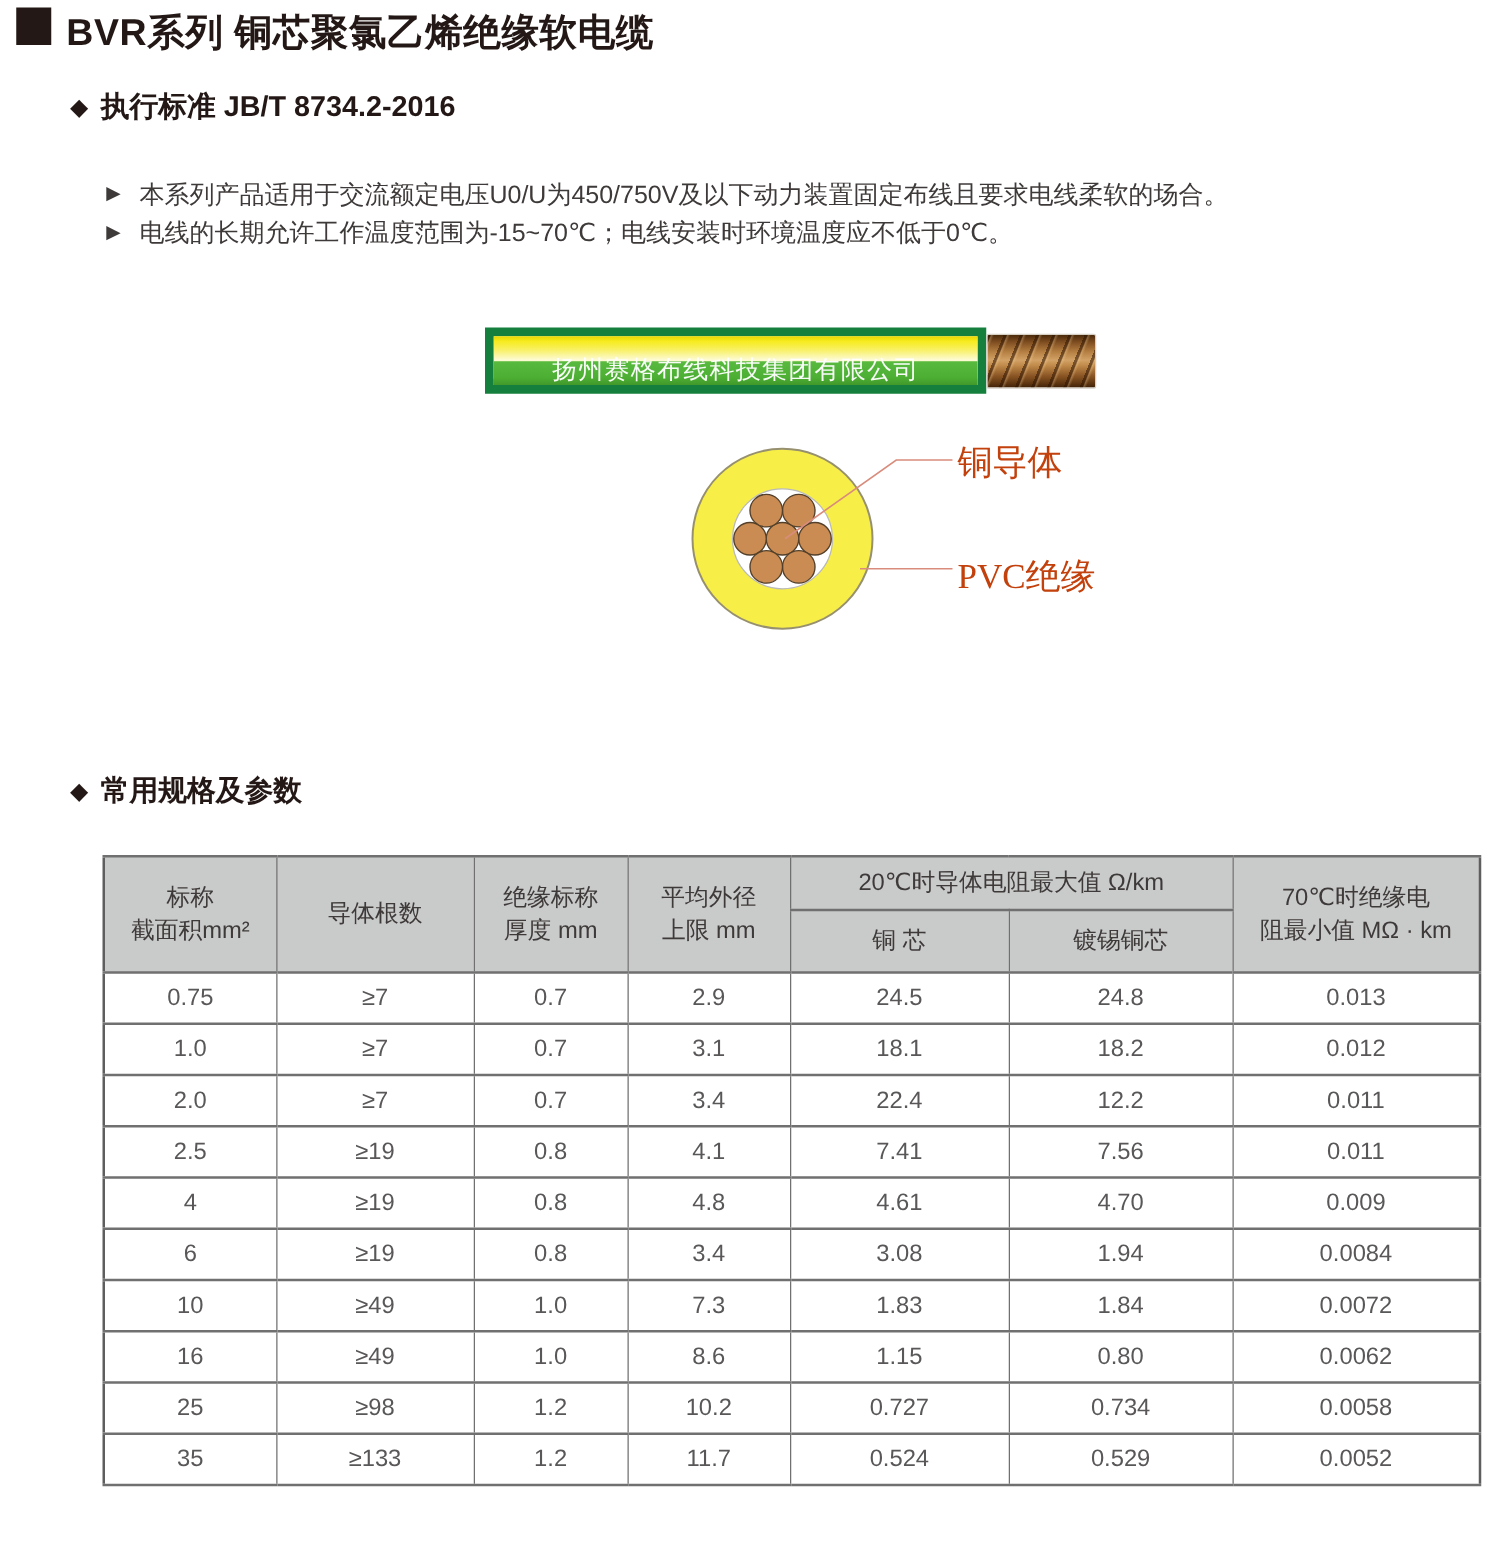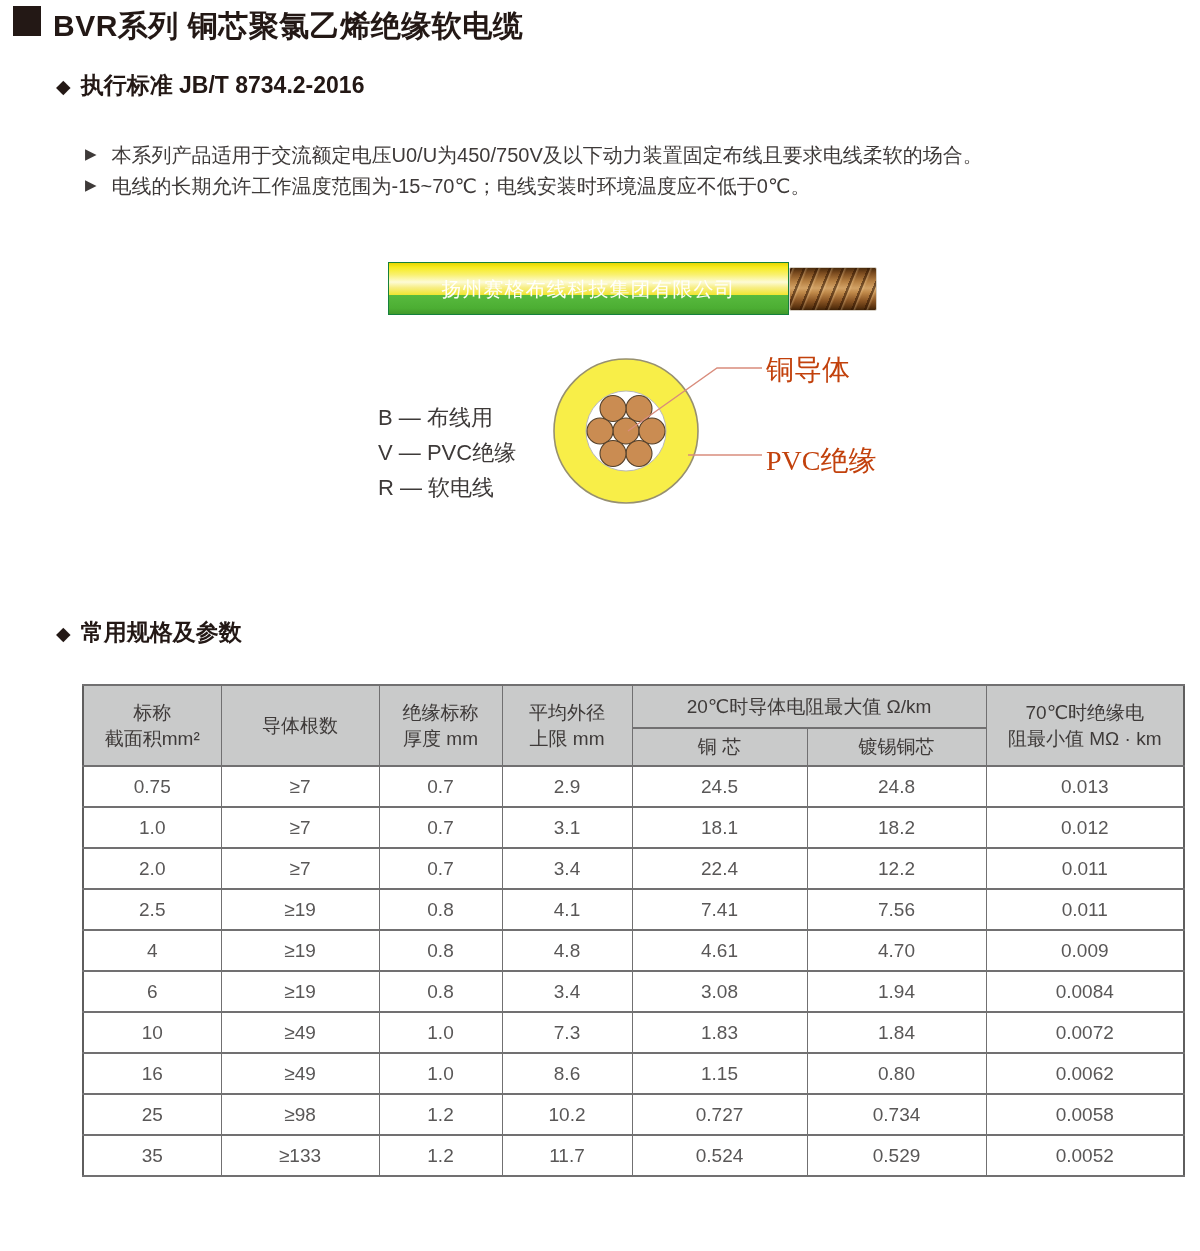--- a/index.html
+++ b/index.html
@@ -20,21 +20,21 @@
   .bullet { position:absolute; left:85px; display:flex; gap:15px; align-items:flex-start;
             font-size:20px; color:#3e3a39; white-space:nowrap; }
   .bullet .tri { font-size:15px; color:#3e3a39; margin-top:3px; }
   .bullet-1 { top:142px; }
   .bullet-2 { top:173px; }
 
   
   .figure { position:absolute; left:0; top:240px; width:1200px; height:300px; }
 
   .cable-body { position:absolute; left:388px; top:22px; width:401px; height:53px;
-                border:1px solid #15803d; }
+                border:7px solid #15803d; }
   .cable-yellow { position:absolute; left:0; top:0; width:100%; height:34px;
       background:linear-gradient(180deg,#e7d500 0%,#f6ec1e 12%,#f9f16e 34%,#fdfbd6 56%,#f7ee86 72%,#efe318 100%); }
   .cable-green  { position:absolute; left:0; bottom:0; width:100%; height:19px;
       background:linear-gradient(180deg,#58ba3e 0%,#4cae33 70%,#41992a 100%); }
   .cable-brand { position:absolute; left:0; top:13px; width:100%; text-align:center;
       font-family:"Liberation Serif","DejaVu Serif",serif; font-size:20px; color:rgba(255,255,255,0.96);
       letter-spacing:1px; z-index:2; }
 
   .copper-end { position:absolute; left:789px; top:27px; width:88px; height:44px;
       border:1px solid #d6d0c6; border-radius:2px;
@@ -60,21 +60,21 @@
 
   .spec-table { position:absolute; left:82px; top:684px; width:1101px;
                 border-collapse:collapse; table-layout:fixed;
                 font-size:19px; color:#595757; text-align:center; }
   .spec-table th, .spec-table td { border-left:1px solid #717071; border-right:1px solid #717071;
                 border-top:2px solid #717071; border-bottom:2px solid #717071; }
   .spec-table { border:2px solid #5f5e5e;padding-left:27px; }
   .spec-table th { background:#c9caca; font-weight:normal; color:#3e3a39; line-height:26px;
                    vertical-align:middle; }
   .spec-table thead tr:nth-child(1) th { height:43px; }
-  .spec-table thead tr:nth-child(2) th { height:38px; }
+  .spec-table thead tr:nth-child(2) th { height:50px; }
   .spec-table th.two-line { line-height:26px; }
   .spec-table td { height:41px; vertical-align:middle; background:#fff; }
 </style>
 </head>
 <body>
 
 <div class="page">
 
   <div class="doc-header">
     <span class="sq"></span>
@@ -97,25 +97,20 @@
 
   <div class="figure">
 
     <div class="cable-body">
       <div class="cable-yellow"></div>
       <div class="cable-green"></div>
       <div class="cable-brand">扬州赛格布线科技集团有限公司</div>
     </div>
     <div class="copper-end"></div>
 
-    <div class="legend">
-      <div>B — 布线用</div>
-      <div>V — PVC绝缘</div>
-      <div>R — 软电线</div>
-    </div>
 
     <svg class="xsection-svg" viewBox="0 0 1200 300" xmlns="http://www.w3.org/2000/svg">
 
       <circle cx="626" cy="191" r="72" fill="#f8ee48" stroke="#97906f" stroke-width="1.6"></circle>
 
       <circle cx="626" cy="191" r="40" fill="#ffffff" stroke="#b9b9b9" stroke-width="1"></circle>
 
       <g fill="#ca8c52" stroke="#54402a" stroke-width="1.1">
         <circle cx="626" cy="191" r="13"></circle>
         <circle cx="652" cy="191" r="13"></circle>

